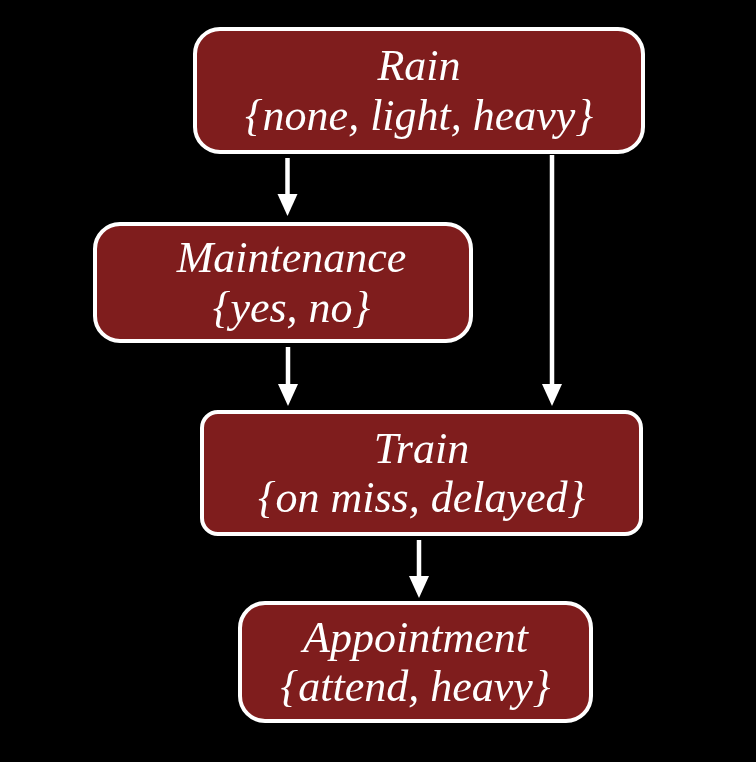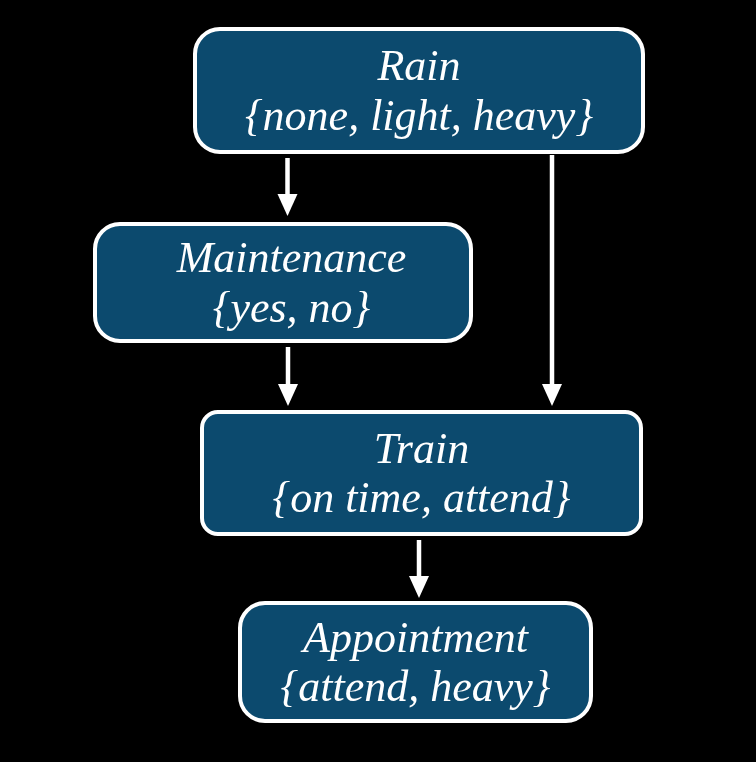--- a/index.html
+++ b/index.html
@@ -29,21 +29,21 @@
     border-radius: 27px;
     display: flex;
     flex-direction: column;
     align-items: center;
     justify-content: center;
     text-align: center;
     color: #ffffff;
     font-style: italic;
     font-size: 44px;
     line-height: 1.12;
-    background: #0c4a6e;
+    background: #7f1d1d;
   }
   .node-rain        { left: 193px; top: 27px;  width: 452px; height: 127px; }
   .node-maintenance { left: 93px;  top: 222px; width: 380px; height: 121px; padding-left: 17px; }
   .node-train       { left: 200px; top: 410px; width: 443px; height: 126px; border-radius: 18px; }
   .node-appointment { left: 238px; top: 601px; width: 355px; height: 122px; }
   .node-label  { white-space: nowrap; }
   .node-values { white-space: nowrap; }
 </style>
 </head>
 <body>
@@ -78,21 +78,21 @@
     <div class="node-values">{none, light, heavy}</div>
   </div>
 
   <div class="node node-maintenance">
     <div class="node-label">Maintenance</div>
     <div class="node-values">{yes, no}</div>
   </div>
 
   <div class="node node-train">
     <div class="node-label">Train</div>
-    <div class="node-values">{on time, attend}</div>
+    <div class="node-values">{on miss, delayed}</div>
   </div>
 
   <div class="node node-appointment">
     <div class="node-label">Appointment</div>
     <div class="node-values">{attend, heavy}</div>
   </div>
 
 </div>
 
 </body></html>

